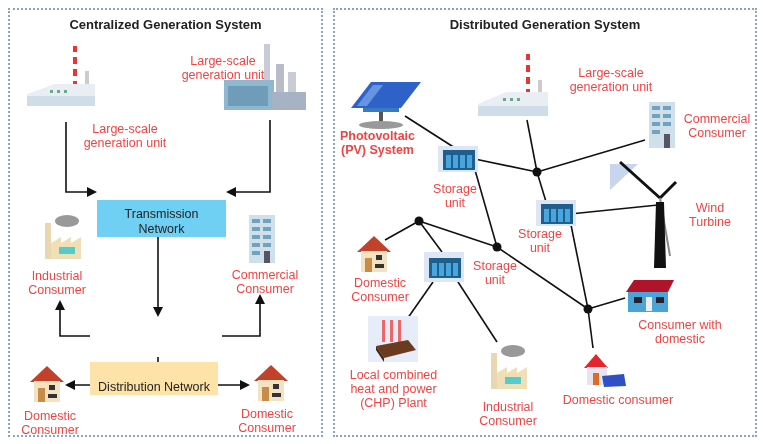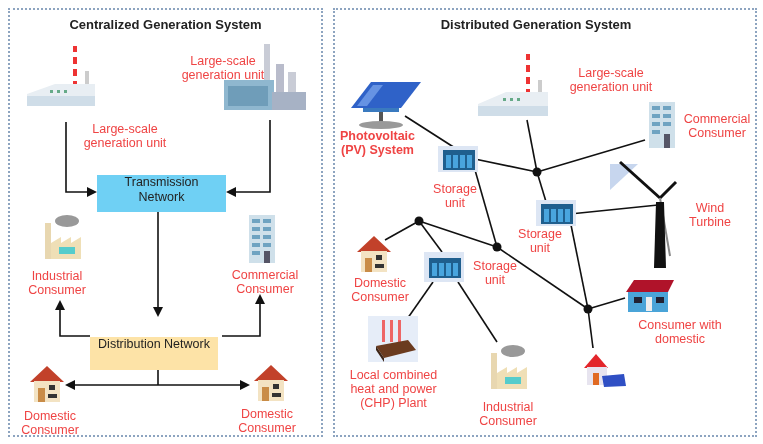--- a/index.html
+++ b/index.html
@@ -2,21 +2,21 @@
 <html><head>
 <meta charset="utf-8">
 <style>
   html,body{margin:0;padding:0;background:#fff;}
   body{width:763px;height:444px;position:relative;overflow:hidden;font-family:"Liberation Sans",sans-serif;color:#222;}
   .panel{position:absolute;border:2px dotted #8da4c0;box-sizing:border-box;}
   #left-panel{left:8px;top:8px;width:315px;height:429px;}
   #right-panel{left:333px;top:8px;width:424px;height:429px;}
   .title{position:absolute;font-weight:bold;font-size:13px;text-align:center;white-space:nowrap;}
   .lbl{position:absolute;font-size:12.5px;line-height:14px;text-align:center;white-space:nowrap;color:#ef4444;}
-  .box{position:absolute;display:flex;align-items:flex-start;justify-content:center;text-align:center;font-size:12.5px;line-height:15px;}
+  .box{position:absolute;display:flex;align-items:flex-end;justify-content:center;text-align:center;font-size:12.5px;line-height:15px;margin-top:25px;}
   #transmission-box{left:97px;top:175px;width:129px;height:37px;background:#6fd0f4;}
   #distribution-box{left:90px;top:337px;width:128px;height:33px;background:#fde3a7;}
   svg.overlay{position:absolute;left:0;top:0;}
   .ico{position:absolute;}
 </style>
 </head>
 <body>
 
 <div class="panel" id="left-panel"></div>
 <div class="panel" id="right-panel"></div>
@@ -152,21 +152,21 @@
   <rect x="6" y="17" width="26" height="21" fill="#f3e3c3"></rect>
   <rect x="10" y="24" width="7" height="14" fill="#c98c47"></rect>
   <rect x="21" y="21" width="6" height="5" fill="#333"></rect>
     <rect x="20" y="30" width="9" height="4" fill="#333"></rect>
 </svg>
 <div class="lbl" style="left:227px;top:407px;width:80px;">
   <div>Domestic</div>
     <div>Consumer</div>
 </div>
 
-<div class="title" style="left:324px;top:17px;width:424px;text-align:center;">Distributed Generation System</div>
+<div class="title" style="left:333px;top:17px;width:424px;text-align:center;">Distributed Generation System</div>
 
 <svg class="ico" style="left:343px;top:80px" width="78" height="52">
   <polygon points="8,28 28,2 78,2 58,28" fill="#2f62c8"></polygon>
   <polygon points="14,26 30,5 40,5 24,26" fill="#7ea8ee" opacity="0.7"></polygon>
   <rect x="20" y="28" width="36" height="4" fill="#3a7abf"></rect>
   <rect x="36" y="32" width="4" height="10" fill="#555"></rect>
   <ellipse cx="38" cy="45" rx="22" ry="4" fill="#999"></ellipse>
 </svg>
 <div class="lbl" style="left:340px;top:129px;width:75px;font-weight:bold;">
   <div>Photovoltaic</div>
@@ -304,20 +304,21 @@
     <div>Consumer</div>
 </div>
 
 <svg class="ico" style="left:580px;top:352px" width="48" height="36">
   <polygon points="4,16 16,2 28,16" fill="#e3262b"></polygon>
   <rect x="7" y="15" width="20" height="18" fill="#e7e4ef"></rect>
   <rect x="13" y="21" width="6" height="12" fill="#e06a23"></rect>
   <polygon points="22,24 44,22 46,34 24,35" fill="#2f4fc4"></polygon>
 </svg>
 <div class="lbl" style="left:558px;top:393px;width:120px;">
+  <div>Domestic consumer</div>
 </div>
 
 <svg class="ico" style="left:624px;top:278px" width="52" height="36">
   <polygon points="2,14 10,2 50,2 44,14" fill="#b0132a"></polygon>
   <rect x="4" y="14" width="40" height="20" fill="#4aa4d8"></rect>
   <rect x="10" y="19" width="8" height="6" fill="#223"></rect>
     <rect x="22" y="19" width="6" height="14" fill="#eee"></rect>
     <rect x="32" y="19" width="8" height="6" fill="#223"></rect>
 </svg>
 <div class="lbl" style="left:625px;top:318px;width:110px;">

